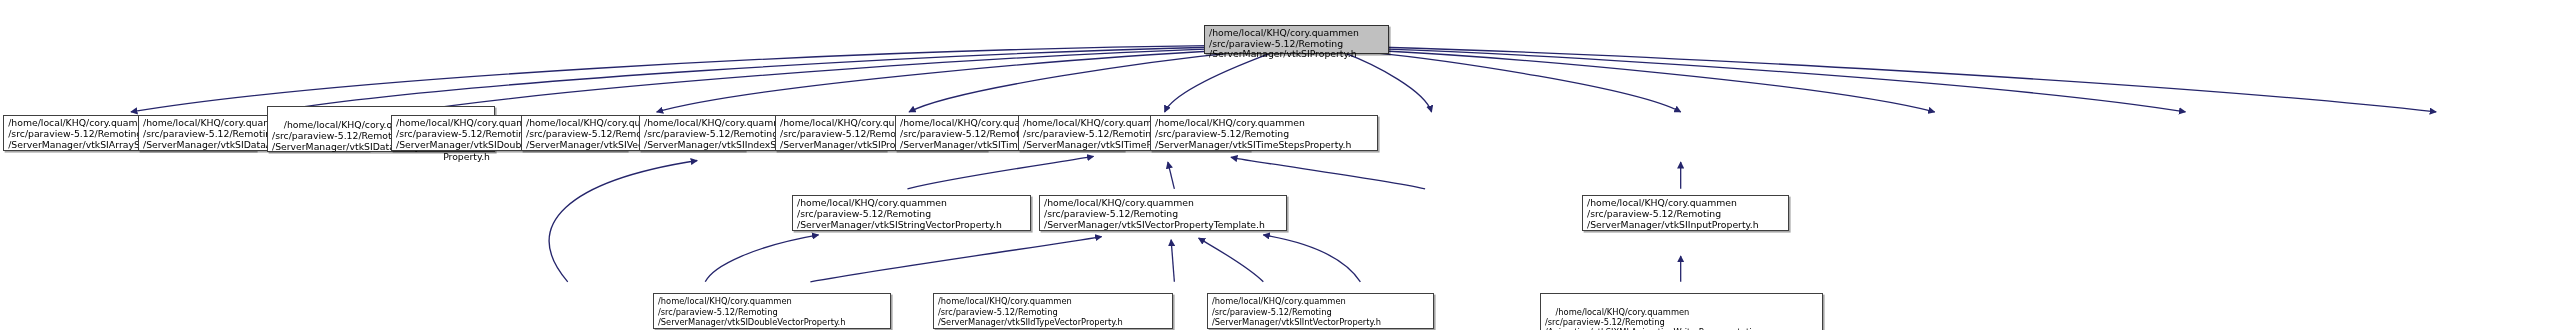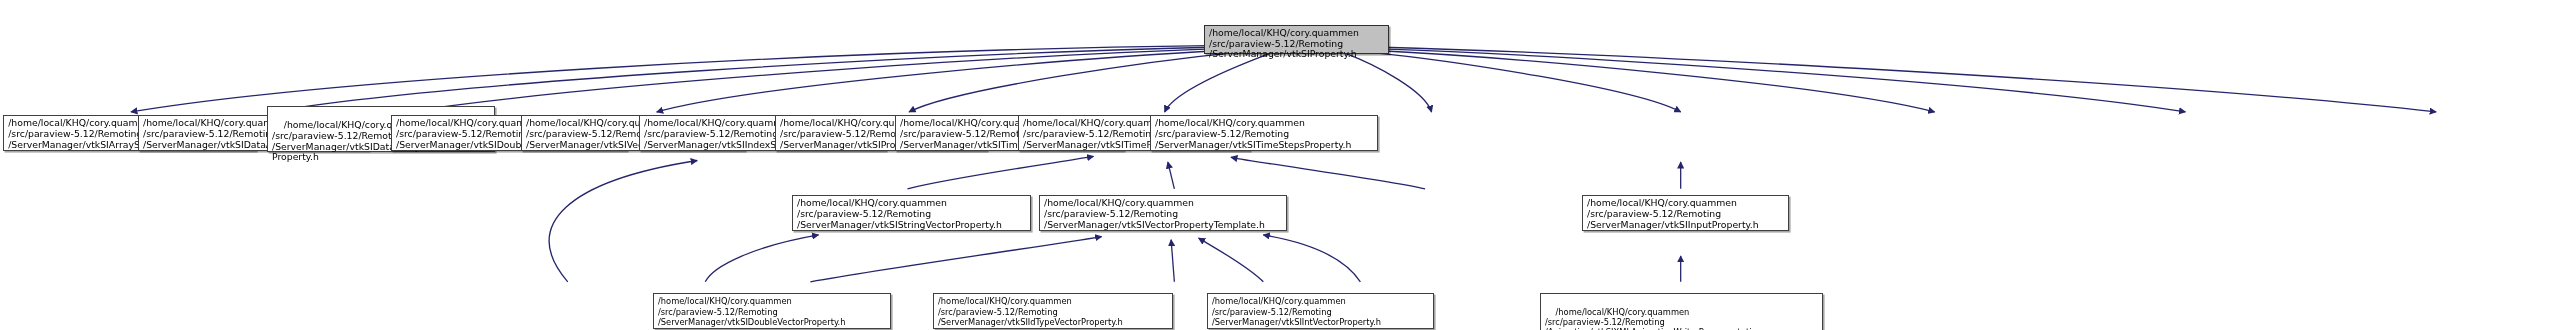--- a/index.html
+++ b/index.html
@@ -44,21 +44,21 @@
   .node.root {
     background: #c0c0c0;
     border: 0.8px solid #303030;
     text-align: left;
   }
   .node.center-last {
     white-space: pre;
   }
   .node .lastline-center {
     display: block;
-    text-align: left;
+    text-align: right;
   }
   .node.small {
     font-size: 8.3px;
     line-height: 10.2px;
   }
 </style>
 </head>
 <body>
 
 <div id="graph">

